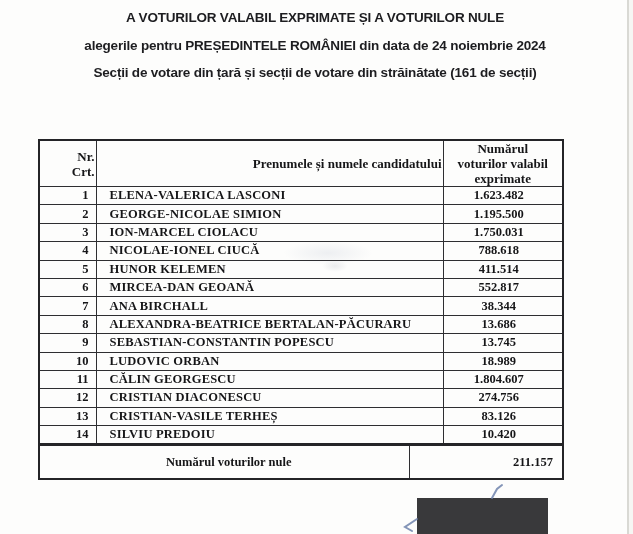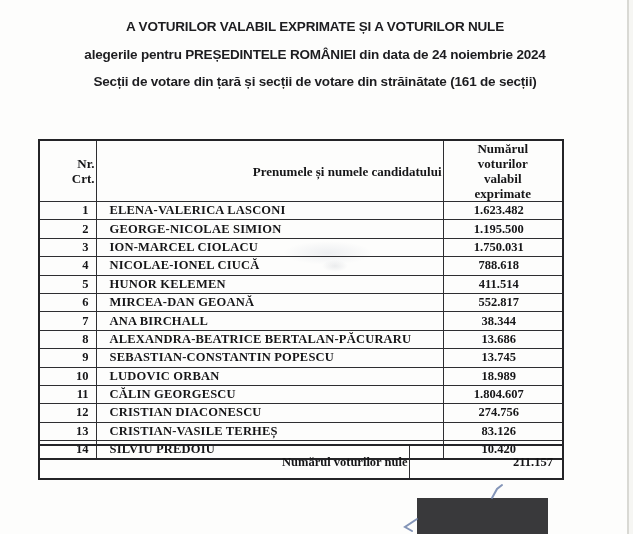--- a/index.html
+++ b/index.html
@@ -39,21 +39,20 @@
 
   
   .title-block {
     position: absolute; top: 4px; left: 12px; width: 606px;
     text-align: center;
     font-family: "Liberation Sans", sans-serif;
     font-weight: bold;
     font-size: 13.5px;
     color: #1d1d20;
     letter-spacing: -0.2px;
-    margin-top: 9px;
   }
   .title-line { line-height: 27.5px; white-space: nowrap; }
 
   
   table { border-collapse: collapse; table-layout: fixed; }
   .results-table {
     position: absolute; left: 38px; top: 139px;
     width: 524px;
     border: 2px solid #242427;
   }
@@ -64,21 +63,21 @@
     overflow: hidden;
   }
   .results-table th {
     font-size: 13px;
     line-height: 15px;
     height: 36px;
     vertical-align: middle;
   }
   th.th-nr { text-align: right; padding-left: 20px; white-space: pre-line; }
   th.th-name { text-align: right; }
-  th.th-votes { text-align: center; padding: 0 17px; }
+  th.th-votes { text-align: center; padding: 0 10px; }
   .results-table td {
     font-size: 12.5px;
     height: 17.4px;
     line-height: 15px;
     padding-top: 0; padding-bottom: 0;
     vertical-align: middle;
   }
   td.td-nr { text-align: right; padding-right: 7px; }
   td.td-name { text-align: left; padding-left: 13px; letter-spacing: 0.2px; margin-left: 11px; }
   td.td-votes { text-align: center; padding-right: 9px; }
@@ -89,21 +88,21 @@
     width: 524px; height: 36px;
     border: 2px solid #242427;
   }
   .nule-table td {
     border: 1px solid #2e2e31;
     color: #161618;
     font-weight: bold;
     font-size: 12.5px;
     vertical-align: middle;
   }
-  td.nule-label { text-align: right; padding-left: 10px; }
+  td.nule-label { text-align: center; padding-left: 10px; }
   td.nule-value { text-align: right; padding-right: 9px; margin-top: 44px; }
 
   
   .redaction-box {
     position: absolute; left: 417px; top: 498px;
     width: 131px; height: 40px;
     background: #39393b;
   }
   .pen-marks {
     position: absolute; left: 0; top: 0;

